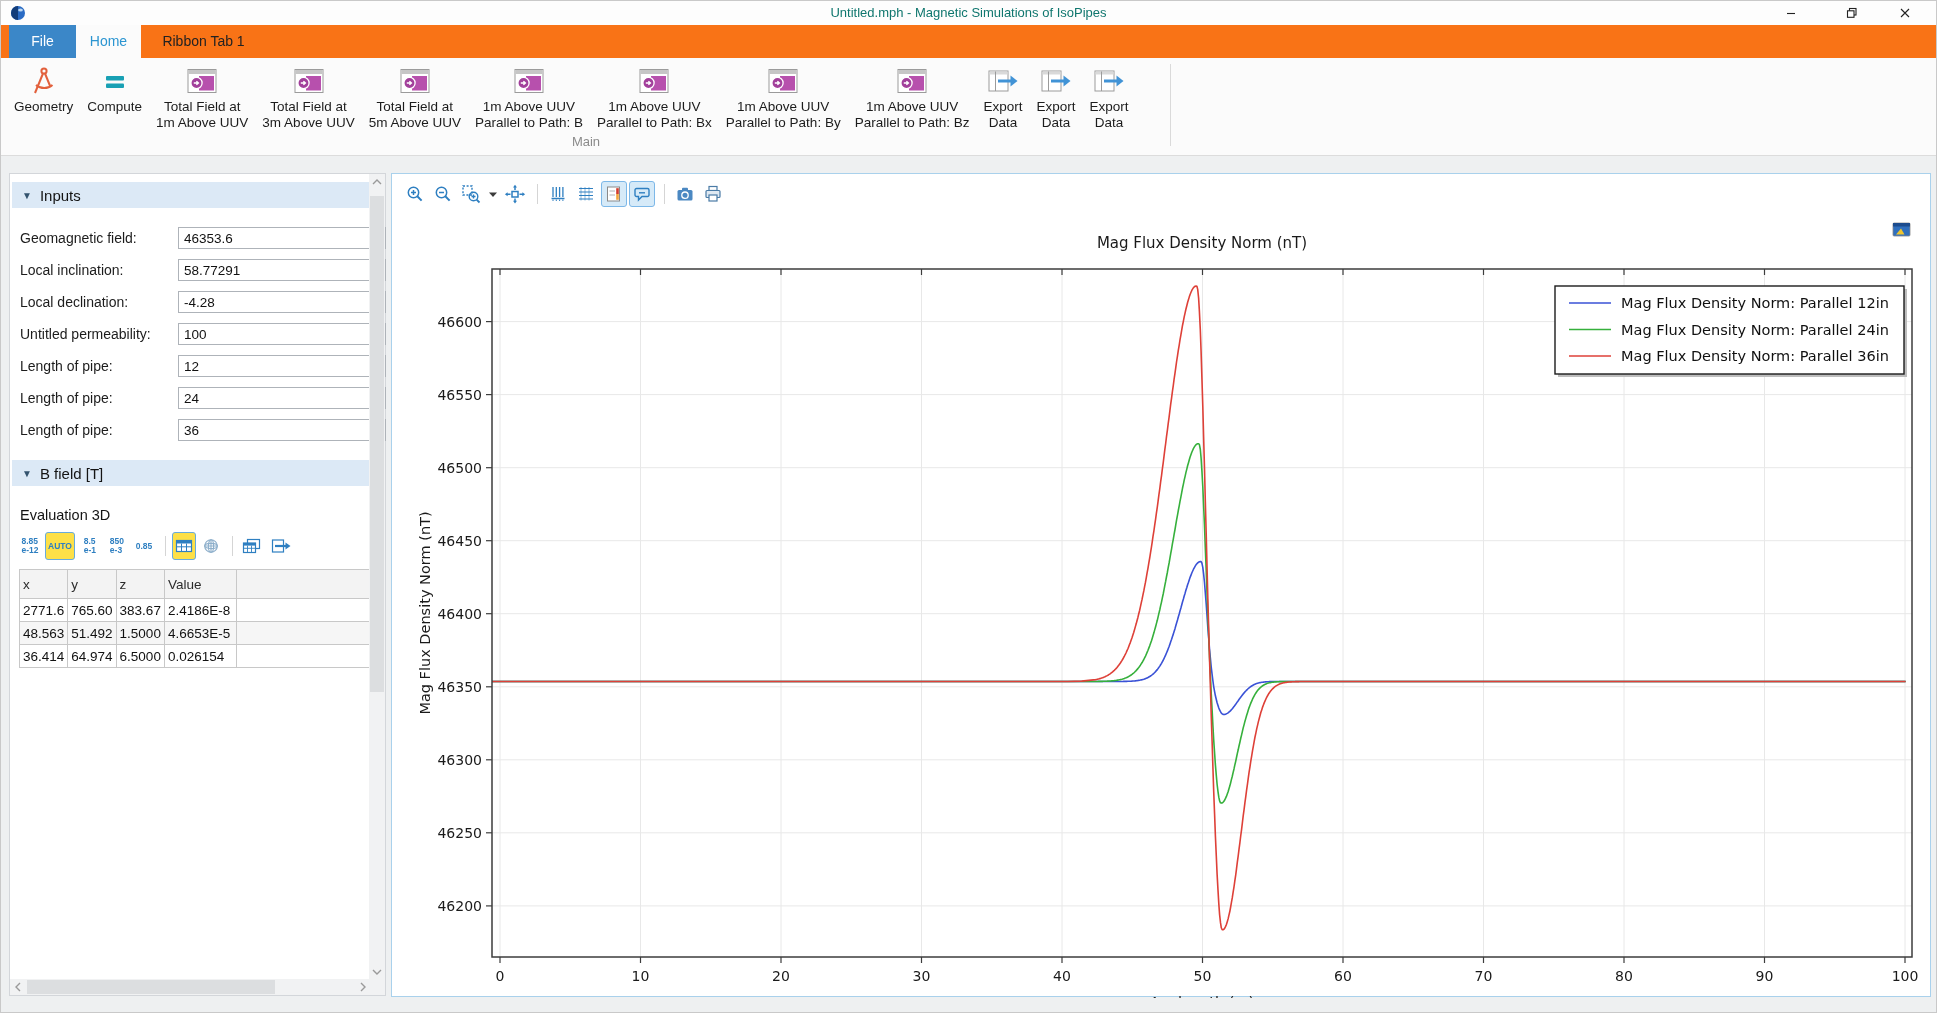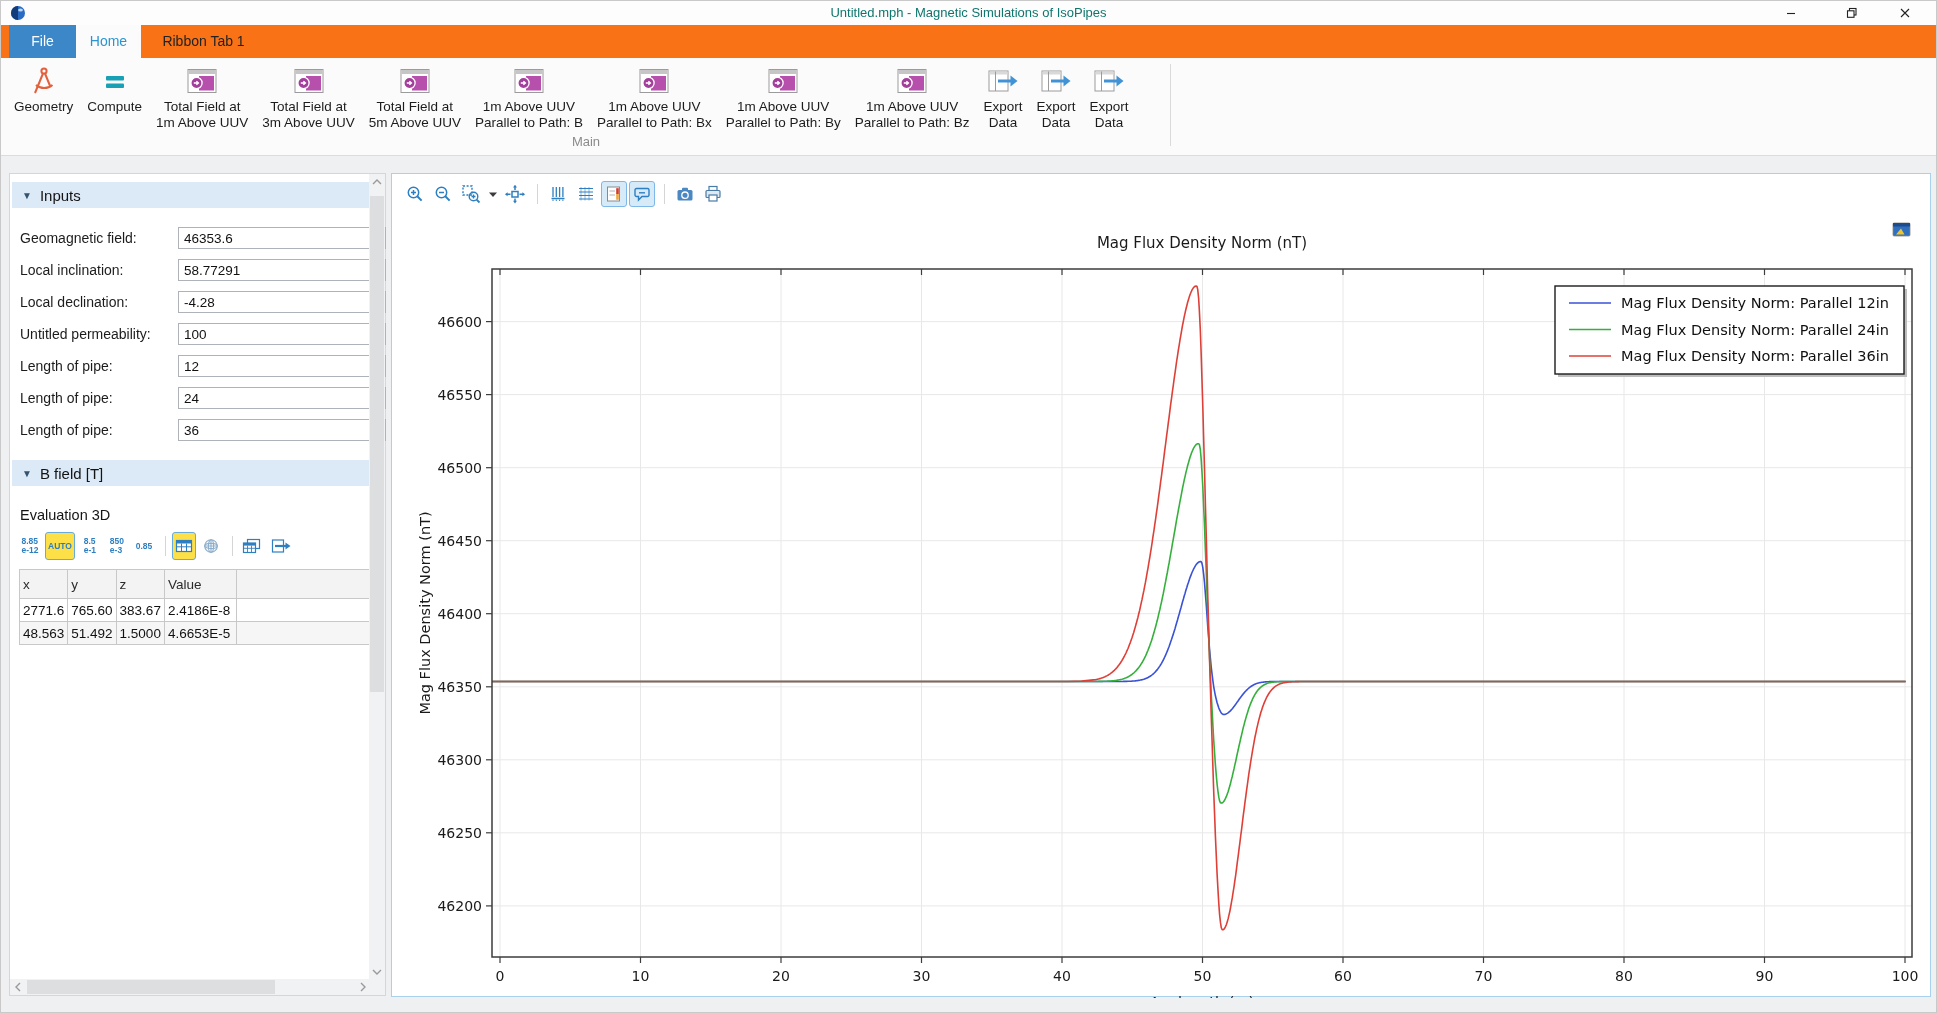--- a/index.html
+++ b/index.html
@@ -369,20 +369,27 @@
             <td>765.60</td>
             <td>383.67</td>
             <td>2.4186E-8</td>
             <td></td>
           </tr>
           <tr class="alt">
             <td>48.563</td>
             <td>51.492</td>
             <td>1.5000</td>
             <td>4.6653E-5</td>
+            <td></td>
+          </tr>
+          <tr class="">
+            <td>36.414</td>
+            <td>64.974</td>
+            <td>6.5000</td>
+            <td>0.026154</td>
             <td></td>
           </tr>
         </tbody>
     </table>
     <div class="sb-v">
       <div class="sb-arrow" style="top:0;">
         <svg width="12" height="12">
             <polyline points="2,8 6,4 10,8" fill="none" stroke="#9a9a9a" stroke-width="1.4"></polyline>
           </svg>
       </div>

